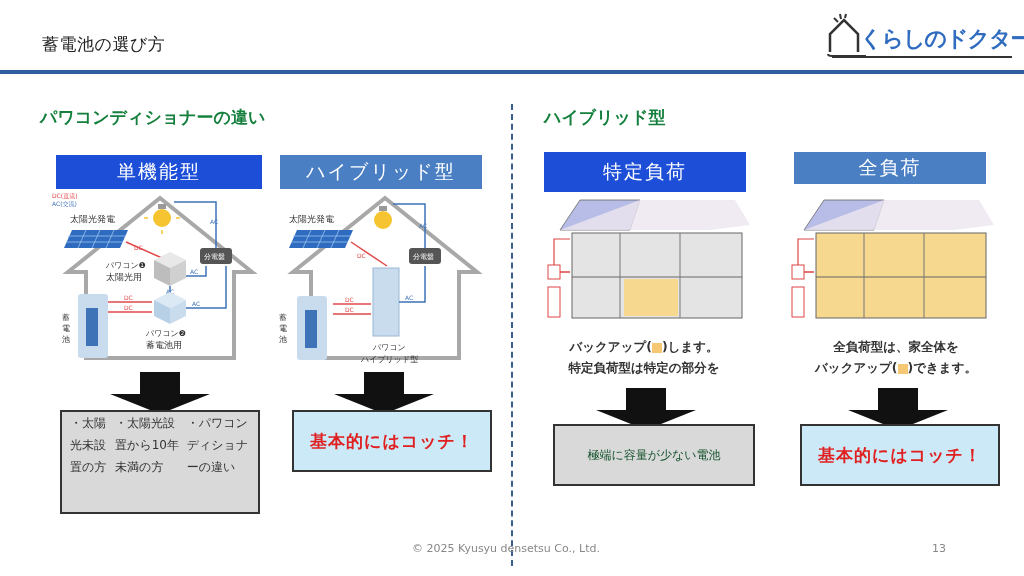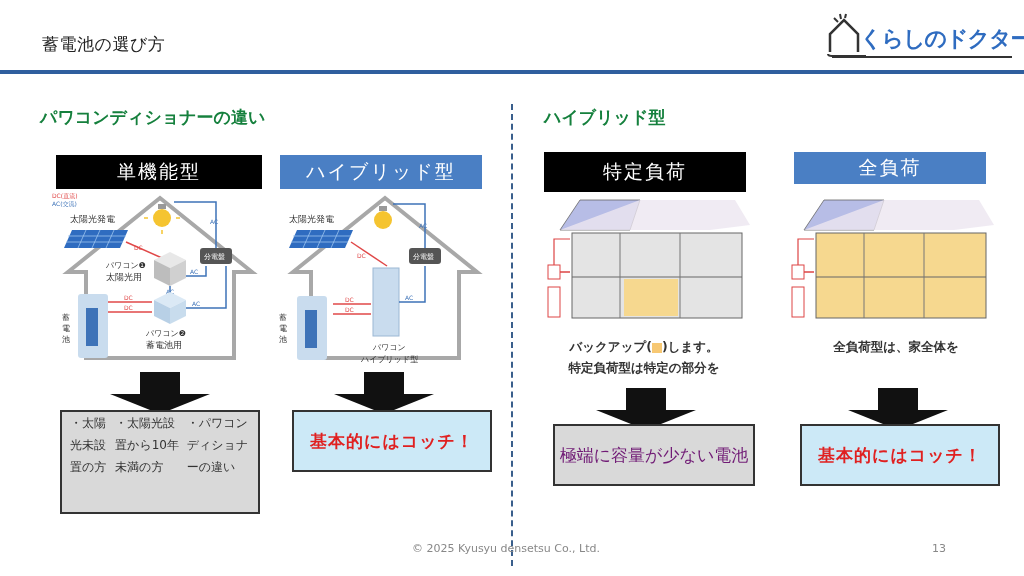--- a/index.html
+++ b/index.html
@@ -6,21 +6,21 @@
   body { width:1024px; height:576px; background:#ffffff; position:relative; overflow:hidden;
          font-family:"DejaVu Sans", sans-serif; color:#333; }
   .abs { position:absolute; }
   .page-title { left:42px; top:33px; font-size:17px; color:#222; letter-spacing:0.5px; }
   .header-rule { left:0; top:70px; width:1024px; height:4px; background:#2f5f9e; }
   .logo { left:826px; top:12px; width:190px; height:50px; }
   .logo-text { position:absolute; left:34px; top:12px; font-size:22px; font-weight:bold; color:#2f6cc0; letter-spacing:-1px; white-space:nowrap; }
   .section-title { font-size:17px; font-weight:bold; color:#15803d; }
   .divider { left:511px; top:104px; width:0; height:462px; border-left:2px dashed #3a5f8c; }
   .type-label { height:34px; color:#fff; font-size:19px; display:flex; align-items:center; justify-content:center; letter-spacing:2px; }
-  .gray-label { background:#000000; }
+  .gray-label { background:#1d4ed8; }
   .blue-label { background:#4a7fc4; }
   .result-box { border:2px solid #333; display:flex; align-items:center; justify-content:center; box-sizing:border-box; }
   .gray-box { background:#d9d9d9; }
   .blue-box { background:#cce9f7; }
   .red-text { color:#e02020; font-weight:bold; font-size:17px; letter-spacing:1px; }
   .list-box { flex-direction:row; align-items:flex-start; justify-content:center; padding-left:8px; }
   .list-box div { font-size:12px; color:#333; line-height:22px; }
   .caption { font-size:12.5px; color:#333; font-weight:bold; text-align:center; line-height:21px; }
   .swatch { display:inline-block; width:10px; height:10px; background:#f7c873; vertical-align:middle; }
   .footer { font-size:11px; color:#888; }
@@ -198,40 +198,41 @@
 
 <div class="abs caption" style="left:544px;top:336px;width:200px;">
   <div><span>バックアップ(</span><span class="swatch"></span><span>)します。</span></div>
   <div>特定負荷型は特定の部分を</div>
 </div>
 
 <svg class="abs" style="left:596px;top:388px;" width="100" height="42">
   <polygon points="30,0 70,0 70,22 100,22 50,42 0,22 30,22" fill="#111"></polygon>
 </svg>
 <div class="abs result-box gray-box" style="left:553px;top:424px;width:202px;height:62px;">
-  <span style="font-size:17px;color:#701a75;">極端に容量が少ない電池</span>
+  <span style="font-size:12px;color:#14532d;">極端に容量が少ない電池</span>
 </div>
 
 <div class="abs type-label blue-label" style="left:794px;top:152px;width:192px;height:32px;">全負荷</div>
 
 <svg class="abs" style="left:784px;top:195px;" width="210" height="130">
   <polygon points="40,5 100,5 90,35 20,35" fill="#b7bde6" stroke="#666" stroke-width="0.8"></polygon>
   <polygon points="20,35 100,35 170,35 210,30 195,5 100,5" fill="#ece6f0" opacity="0.8"></polygon>
   <rect x="32" y="38" width="170" height="85" fill="#f6d88f" stroke="#666"></rect>
   <line x1="32" y1="82" x2="202" y2="82" stroke="#666"></line>
   <line x1="80" y1="38" x2="80" y2="123" stroke="#777"></line>
   <line x1="140" y1="38" x2="140" y2="123" stroke="#777"></line>
   <path d="M30 44 L14 44 L14 70" fill="none" stroke="#d44" stroke-width="1.2"></path>
   <rect x="8" y="70" width="12" height="14" fill="#fff" stroke="#d44"></rect>
   <line x1="20" y1="77" x2="30" y2="77" stroke="#d44" stroke-width="1.5"></line>
   <rect x="8" y="92" width="12" height="30" fill="#fff" stroke="#d44"></rect>
 </svg>
 
 <div class="abs caption" style="left:794px;top:336px;width:204px;">
   <div>全負荷型は、家全体を</div>
+  <div><span>バックアップ(</span><span class="swatch"></span><span>)できます。</span></div>
 </div>
 
 <svg class="abs" style="left:848px;top:388px;" width="100" height="42">
   <polygon points="30,0 70,0 70,22 100,22 50,42 0,22 30,22" fill="#111"></polygon>
 </svg>
 <div class="abs result-box blue-box" style="left:800px;top:424px;width:200px;height:62px;">
   <span class="red-text">基本的にはコッチ！</span>
 </div>
 
 <div class="abs footer" style="left:412px;top:542px;">© 2025 Kyusyu densetsu Co., Ltd.</div>

